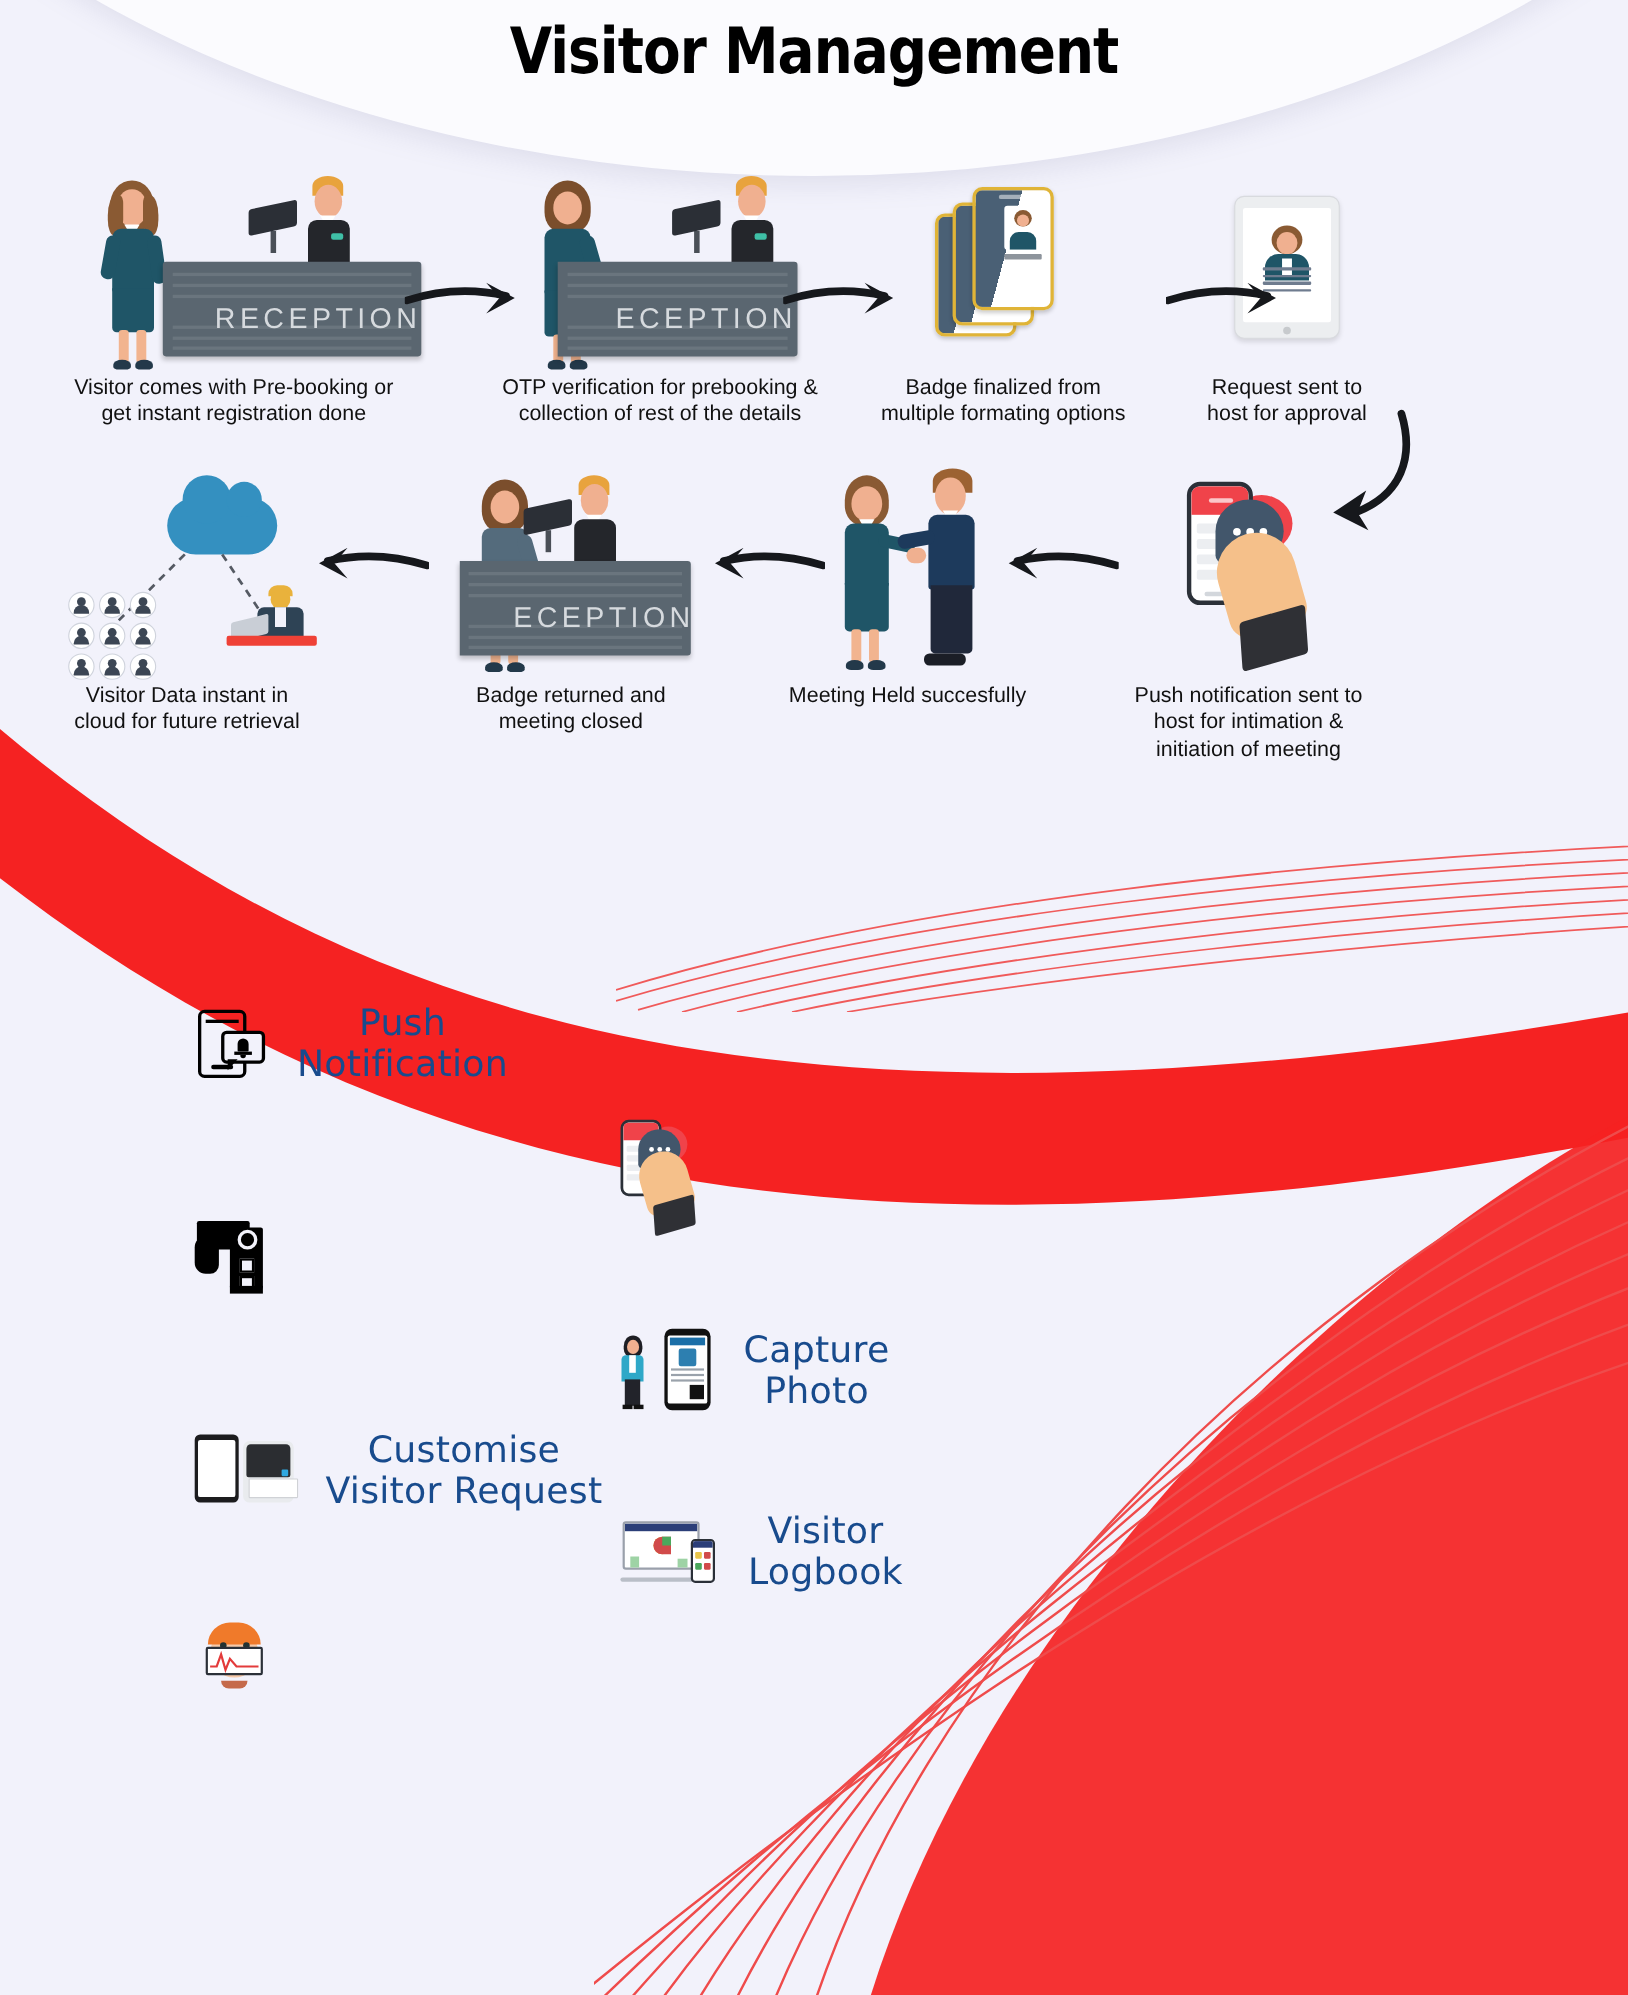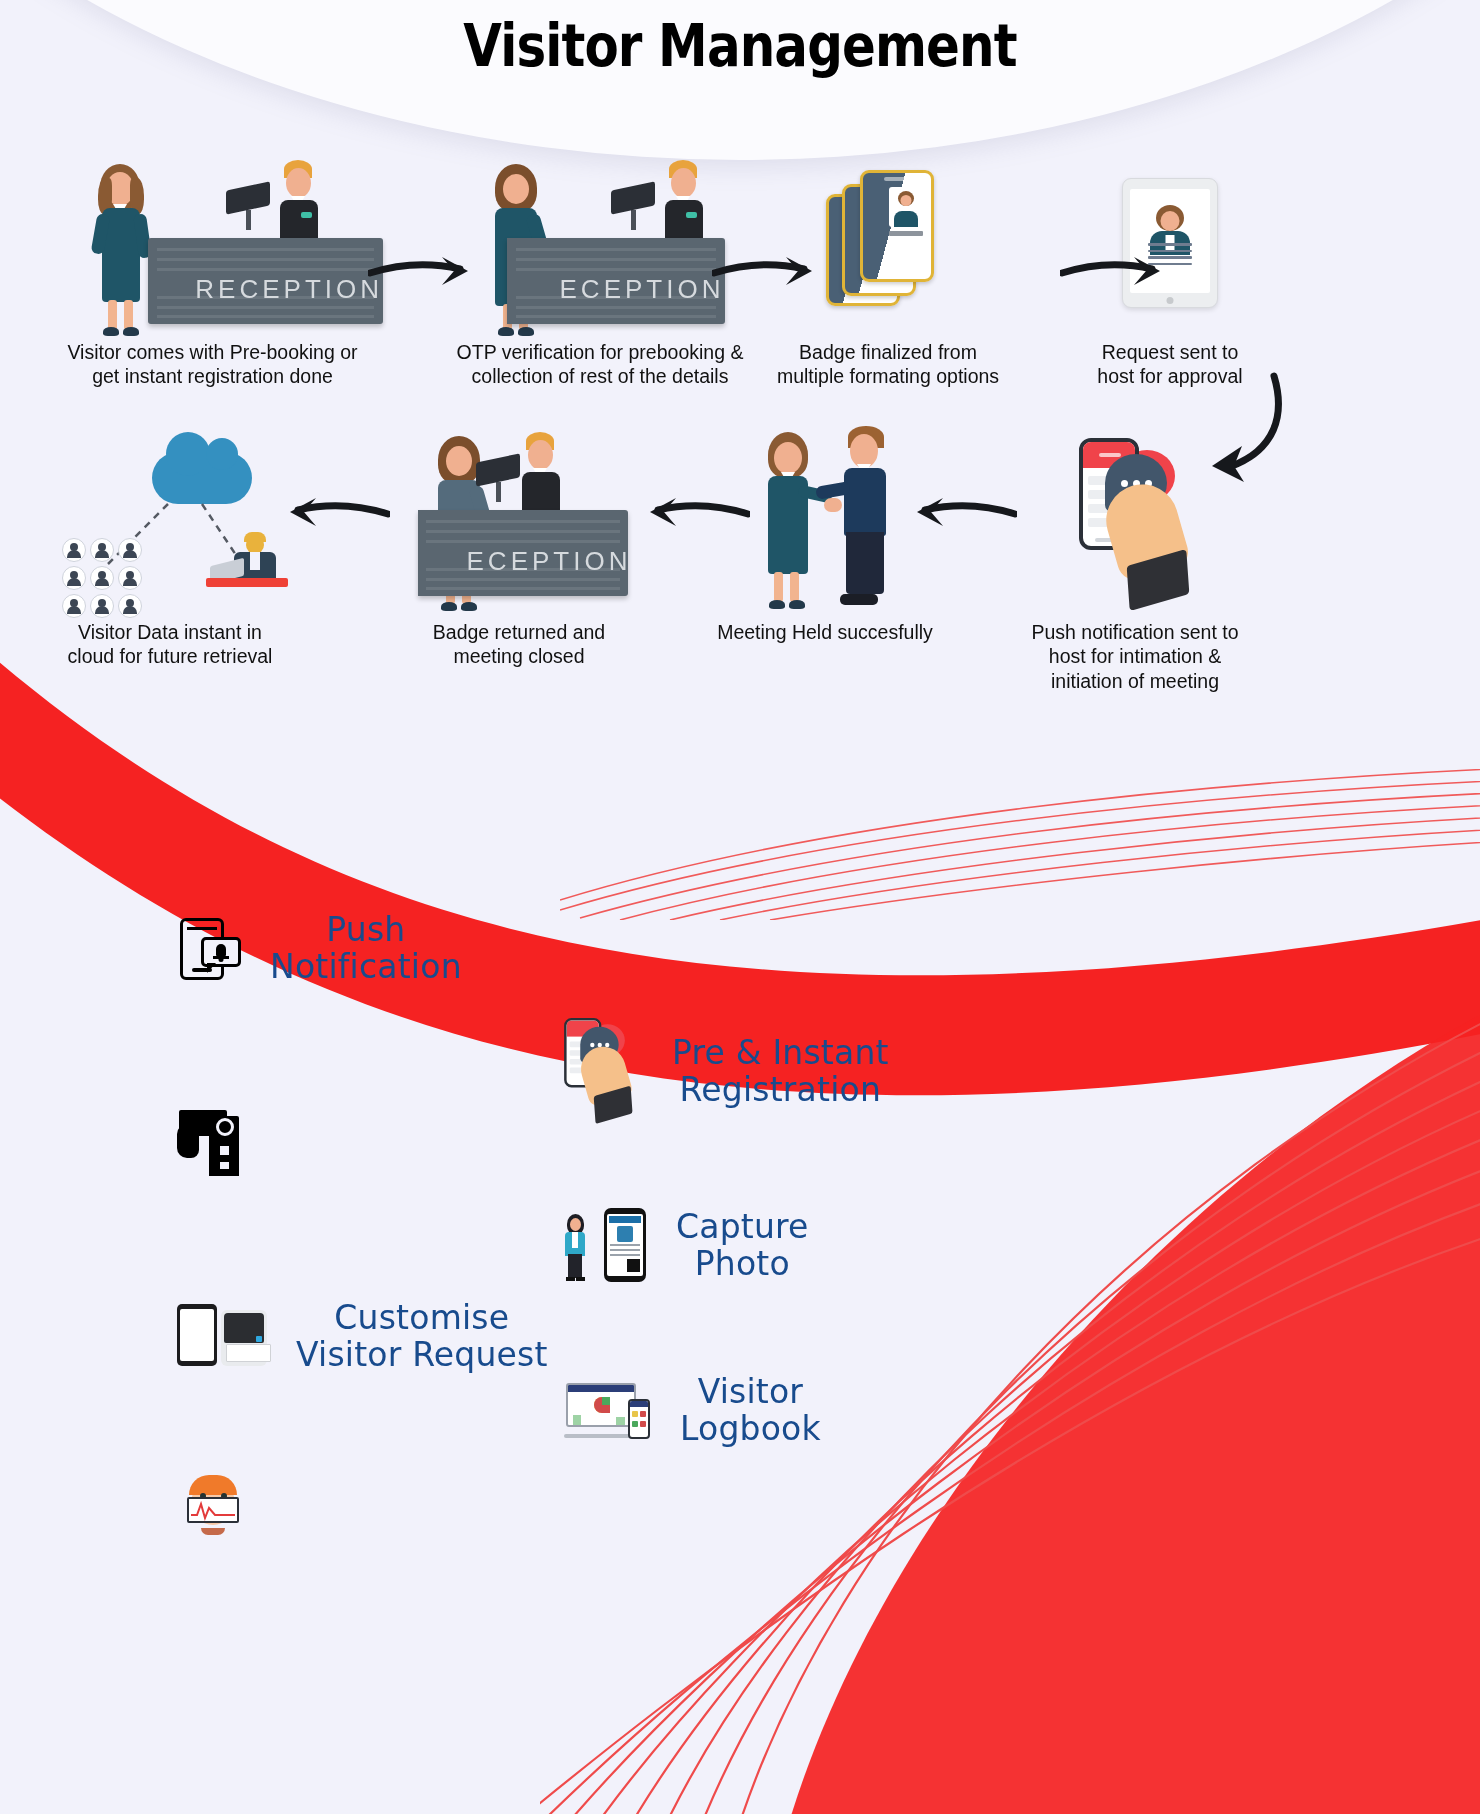--- a/index.html
+++ b/index.html
@@ -388,21 +388,21 @@
 collection of rest of the details</div>
   </div>
 
   <div class="arrow" style="left:712px;top:255px;">
     <svg width="112" height="34" viewBox="0 0 112 34">
       <path d="M2,18 C34,8 66,8 92,14" stroke="#16181c" stroke-width="7" fill="none" stroke-linecap="round"></path>
       <path d="M74,2 L100,16 L74,30 L86,16 Z" fill="#16181c"></path>
     </svg>
   </div>
 
-  <div class="step" style="left:748px; top:150px; width:280px;">
+  <div class="step" style="left:772px; top:150px; width:280px;">
     <div class="art">
       <div class="badge-stack" style="left:78px;top:18px;width:130px;height:140px;">
         <div class="bcard" style="left:0;top:26px;"></div>
         <div class="bcard" style="left:16px;top:16px;"></div>
         <div class="bcard" style="left:34px;top:2px;">
           <div class="slot"></div>
           <div class="bphoto">
             <div style="position:absolute;left:50%;top:4px;transform:translateX(-50%);width:16px;height:15px;border-radius:50%;background:#8a5a33;"></div>
             <div style="position:absolute;left:50%;top:8px;transform:translateX(-50%);width:11px;height:11px;border-radius:50%;background:#f0b090;"></div>
             <div style="position:absolute;left:50%;bottom:0;transform:translateX(-50%);width:24px;height:16px;border-radius:8px 8px 0 0;background:#1f5567;"></div>
@@ -632,22 +632,20 @@
         </div>
         <div class="chat-bubble" style="left:52px;top:14px;">
             <i></i>
             <i></i>
             <i></i>
           </div>
         <div class="hand" style="left:56px;top:46px;"></div>
         <div class="cuff" style="left:74px;top:118px;"></div>
       </div>
     </div>
-    <div class="flabel">Pre &amp; Instant
-Registration</div>
   </div>
 
   <div class="feature" style="left:168px; top:222px;">
     <div class="ficon">
       <div class="ic-scanner">
         <div class="ic-scan-body"></div>
         <div class="ic-scan-card"></div>
         <div class="ic-scan-hand"></div>
         <div style="position:absolute;right:13px;top:12px;width:18px;height:18px;border-radius:50%;border:3px solid #f2f2fb;"></div>
         <div class="ic-scan-btn" style="right:16px;top:38px;"></div>

